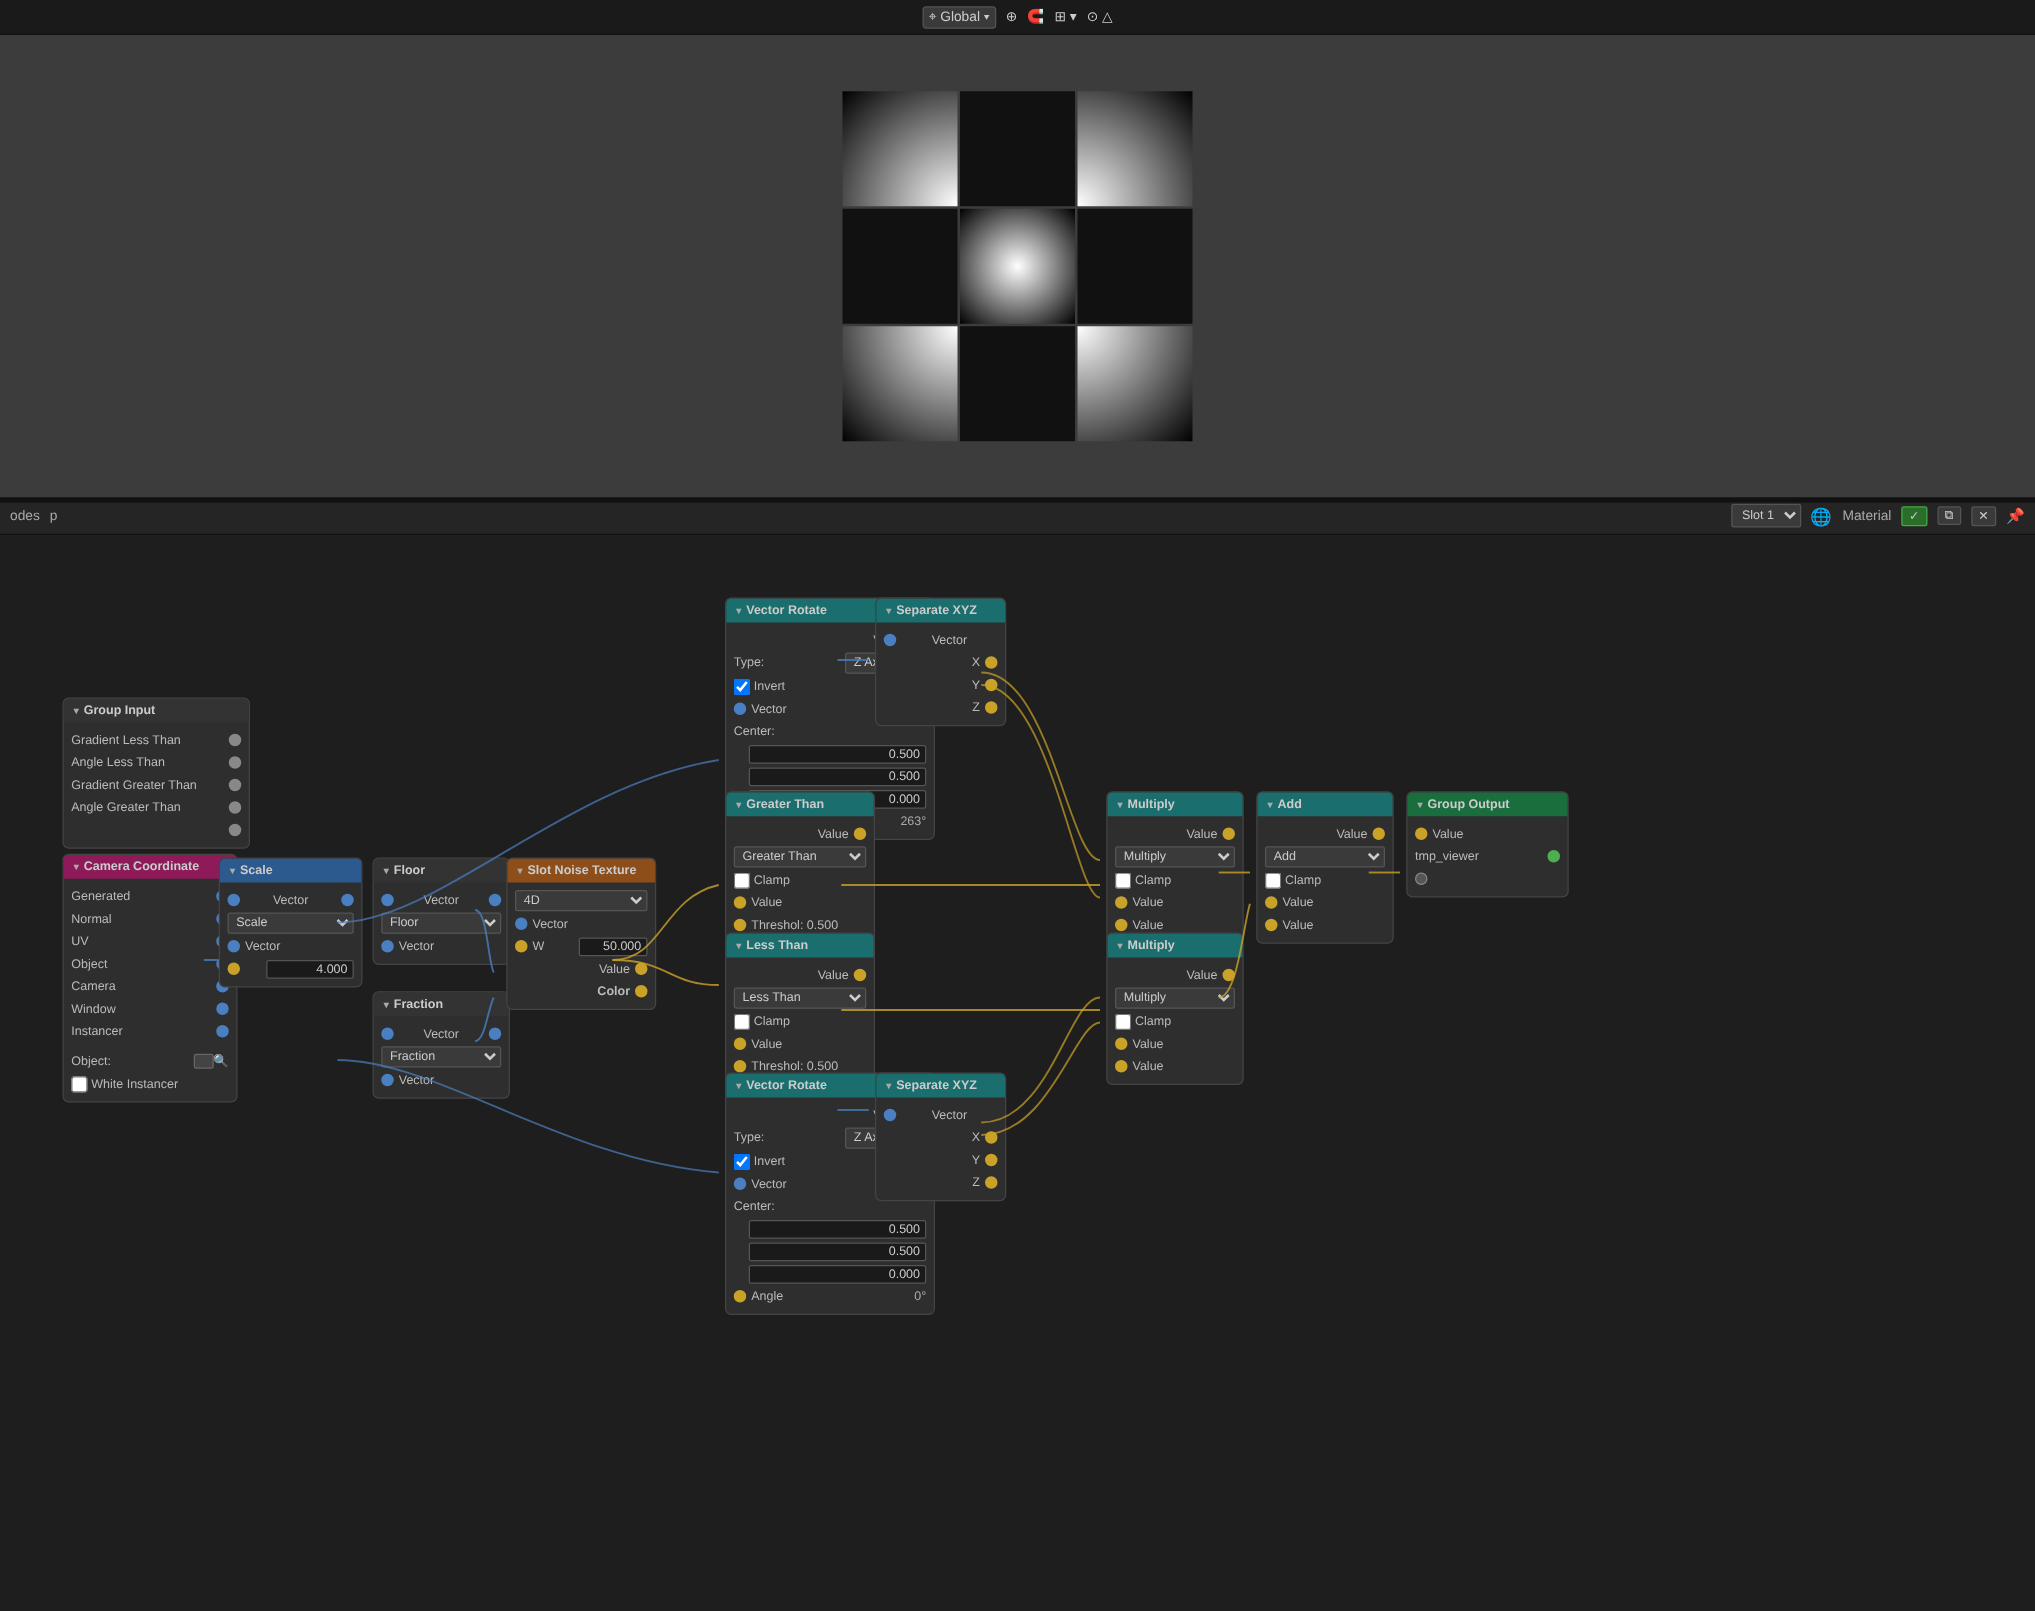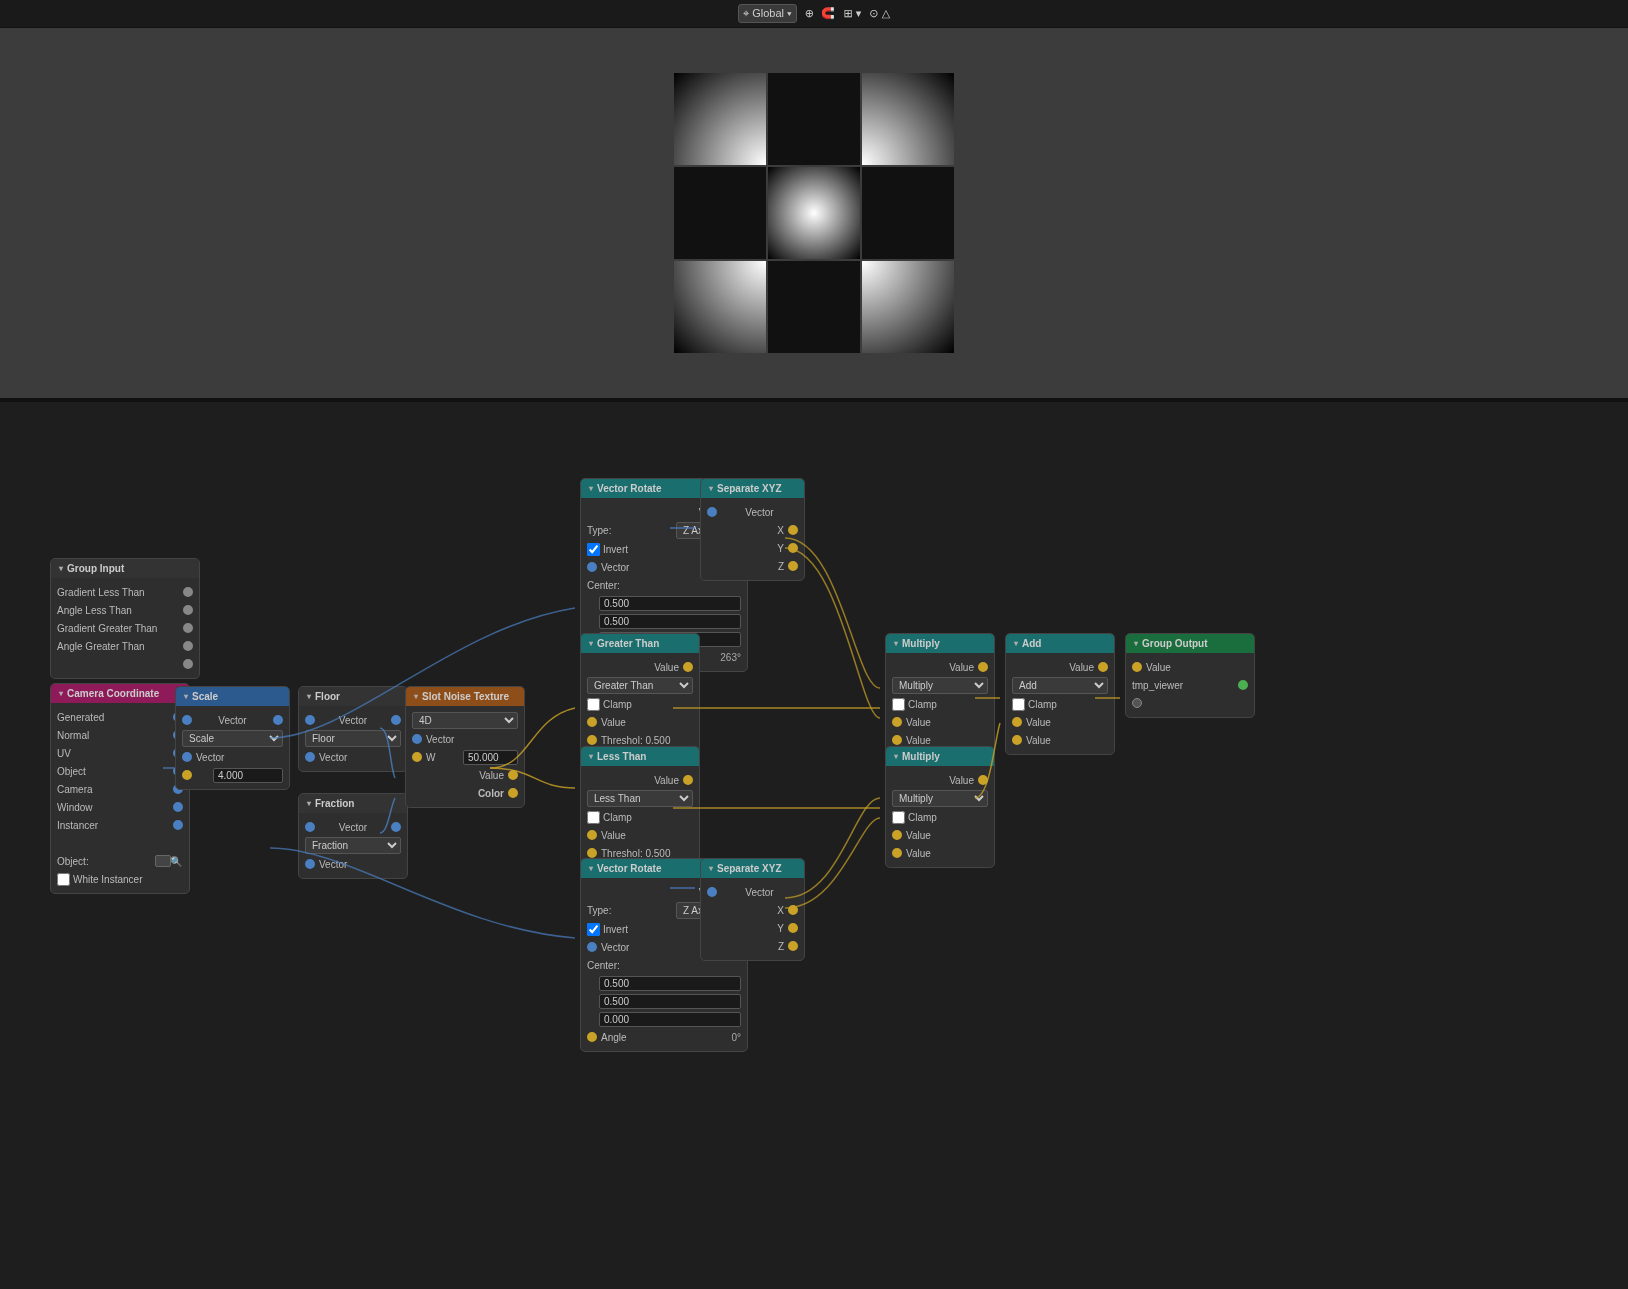--- a/index.html
+++ b/index.html
@@ -176,21 +176,21 @@
     .socket-green { border-color: #4caf50; background: #4caf50; }
 
     .node-input {
       background: #1a1a1a;
       border: 1px solid #555;
       color: #ccc;
       padding: 1px 4px;
       font-size: 10px;
       border-radius: 2px;
       width: 70px;
-      text-align: left;
+      text-align: right;
     }
     .node-select {
       background: #3a3a3a;
       border: 1px solid #555;
       color: #ccc;
       padding: 1px 2px;
       font-size: 10px;
       border-radius: 2px;
       width: 80px;
     }
@@ -260,20 +260,34 @@
     <div class="checker-cell grad-bl"></div>
     <div class="checker-cell" style="background:#111;"></div>
     <div class="checker-cell grad-br"></div>
   </div>
 </div>
 
 <div class="divider-h"></div>
 
 <div class="node-editor">
 
+  <div class="node-editor-header">
+    <span class="header-label">odes</span>
+    <span class="header-label">p</span>
+    <div style="flex:1"></div>
+    <select class="header-select">
+      <option>Slot 1</option>
+    </select>
+    <span style="font-size:14px;">🌐</span>
+    <span class="header-label">Material</span>
+    <button style="background:#2a6e2a;border:1px solid #4a4;color:#ccc;padding:1px 5px;border-radius:2px;font-size:10px;">✓</button>
+    <button style="background:#3a3a3a;border:1px solid #555;color:#ccc;padding:1px 5px;border-radius:2px;font-size:10px;">⧉</button>
+    <button style="background:#3a3a3a;border:1px solid #555;color:#ccc;padding:1px 5px;border-radius:2px;font-size:10px;">✕</button>
+    <span style="font-size:12px;">📌</span>
+  </div>
 
   <div class="node-canvas">
 
     <svg class="connections-svg">
 
       <path d="M 163 340 C 185 340, 165 340, 170 340" stroke="#4a7fc1" stroke-width="1.5" fill="none" opacity="0.8"></path>
 
       <path d="M 285 340 C 285 340, 285 340, 285 340" stroke="#4a7fc1" stroke-width="1.5" fill="none" opacity="0.8"></path>
 
       <path d="M 380 300 C 390 300, 390 340, 395 350" stroke="#4a7fc1" stroke-width="1.5" fill="none" opacity="0.8"></path>
@@ -363,21 +377,21 @@
           <div class="node-socket socket-blue right"></div>
         </div>
         <div class="node-row">
           <span class="node-row-label">Window</span>
           <div class="node-socket socket-blue right"></div>
         </div>
         <div class="node-row">
           <span class="node-row-label">Instancer</span>
           <div class="node-socket socket-blue right"></div>
         </div>
-        <div class="node-row" style="margin-top:20px;">
+        <div class="node-row" style="margin-top:8px;">
           <span class="node-row-label">Object:</span>
           <div style="width:16px;height:12px;background:#444;border:1px solid #666;border-radius:2px;"></div>
           <span style="cursor:pointer;">🔍</span>
         </div>
         <div class="node-row">
           <input type="checkbox" class="node-checkbox" style="">
           <span class="node-row-label">White Instancer</span>
         </div>
       </div>
     </div>

